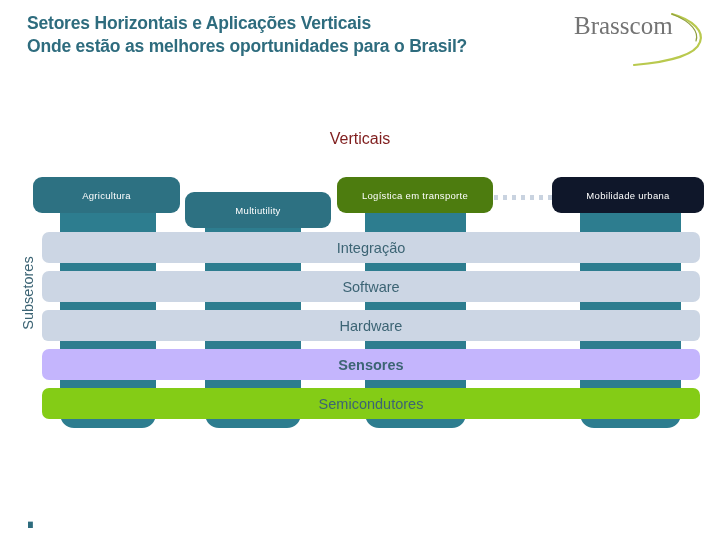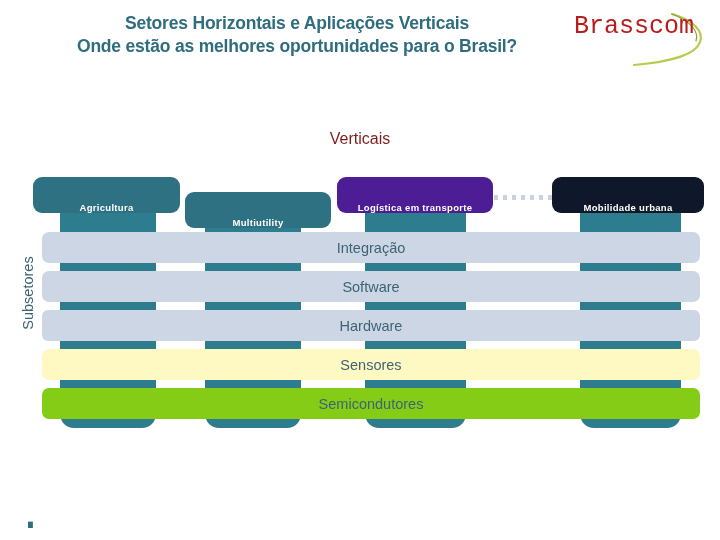--- a/index.html
+++ b/index.html
@@ -12,21 +12,21 @@
     background: #ffffff;
     font-family: "Liberation Sans", sans-serif;
     overflow: hidden;
     position: relative;
   }
 
   
   #header {
     position: absolute;
     left: 0; top: 0;
-    width: 720px; height: 80px; text-align: center;
+    width: 720px; height: 80px;
   }
   #title-block {
     position: absolute;
     left: 27px; top: 12px;
     width: 540px;
   }
   .title-line {
     color: #2e6c7e;
     font-weight: bold;
     font-size: 17.5px;
@@ -37,23 +37,23 @@
 
   
   #logo {
     position: absolute;
     left: 572px; top: 8px;
     width: 142px; height: 62px;
   }
   #logo-wordmark {
     position: absolute;
     left: 2px; top: 4px;
-    font-family: Liberation Mono, monospace;
+    font-family: Liberation Serif, serif;
     font-size: 25px;
-    color: #b91c1c;
+    color: #737373;
     letter-spacing: 0px;
     white-space: nowrap;
   }
   #logo-swoosh {
     position: absolute;
     left: 0px; top: 0px;
     width: 142px; height: 62px;
   }
 
   
@@ -81,24 +81,24 @@
     border-bottom-right-radius: 14px;
   }
 
   
   .col-head {
     position: absolute;
     background: #2d7182;
     border-radius: 9px;
     color: #ffffff;
     font-size: 9.5px;
-    font-weight: bold;
+    font-weight: normal;
     letter-spacing: 0.3px;
     display: flex;
-    align-items: flex-end;
+    align-items: center;
     justify-content: center;
     text-align: center;
     box-sizing: border-box;
     padding: 0 6px;
   }
 
   
   #col-connector {
     position: absolute;
     left: 494px; top: 195px;
@@ -184,36 +184,36 @@
   <div id="rows">
       <div class="row-bar" style="top: 232px; background: rgb(204, 214, 228); color: rgb(60, 100, 116);">
         <span>Integração</span>
       </div>
       <div class="row-bar" style="top: 271px; background: rgb(204, 214, 228); color: rgb(60, 100, 116);">
         <span>Software</span>
       </div>
       <div class="row-bar" style="top: 310px; background: rgb(204, 214, 228); color: rgb(60, 100, 116); border-radius: 6px;">
         <span>Hardware</span>
       </div>
-      <div class="row-bar" style="top: 349px; background: #fef9c3; color: rgb(60, 100, 116);">
+      <div class="row-bar" style="top: 349px; background: #c4b5fd; color: rgb(60, 100, 116); font-weight: bold;">
         <span>Sensores</span>
       </div>
       <div class="row-bar" style="top: 388px; background: #84cc16; color: rgb(60, 100, 116);">
         <span>Semicondutores</span>
       </div>
     </div>
 
   <div id="heads">
       <div class="col-head" style="left: 33px; top: 177px; width: 147px; height: 36px; background: rgb(45, 113, 130);">
         <span>Agricultura</span>
       </div>
       <div class="col-head" style="left: 185px; top: 177px; width: 146px; height: 36px; background: rgb(45, 113, 130); margin-top: 15px;">
         <span>Multiutility</span>
       </div>
-      <div class="col-head" style="left: 337px; top: 177px; width: 156px; height: 36px; background: #4c1d95;">
+      <div class="col-head" style="left: 337px; top: 177px; width: 156px; height: 36px; background: #4d7c0f;">
         <span>Logística em transporte</span>
       </div>
       <div class="col-head" style="left: 552px; top: 177px; width: 152px; height: 36px; background: #0f172a;">
         <span>Mobilidade urbana</span>
       </div>
     </div>
 
   <div id="col-connector"></div>
 
 </div>

